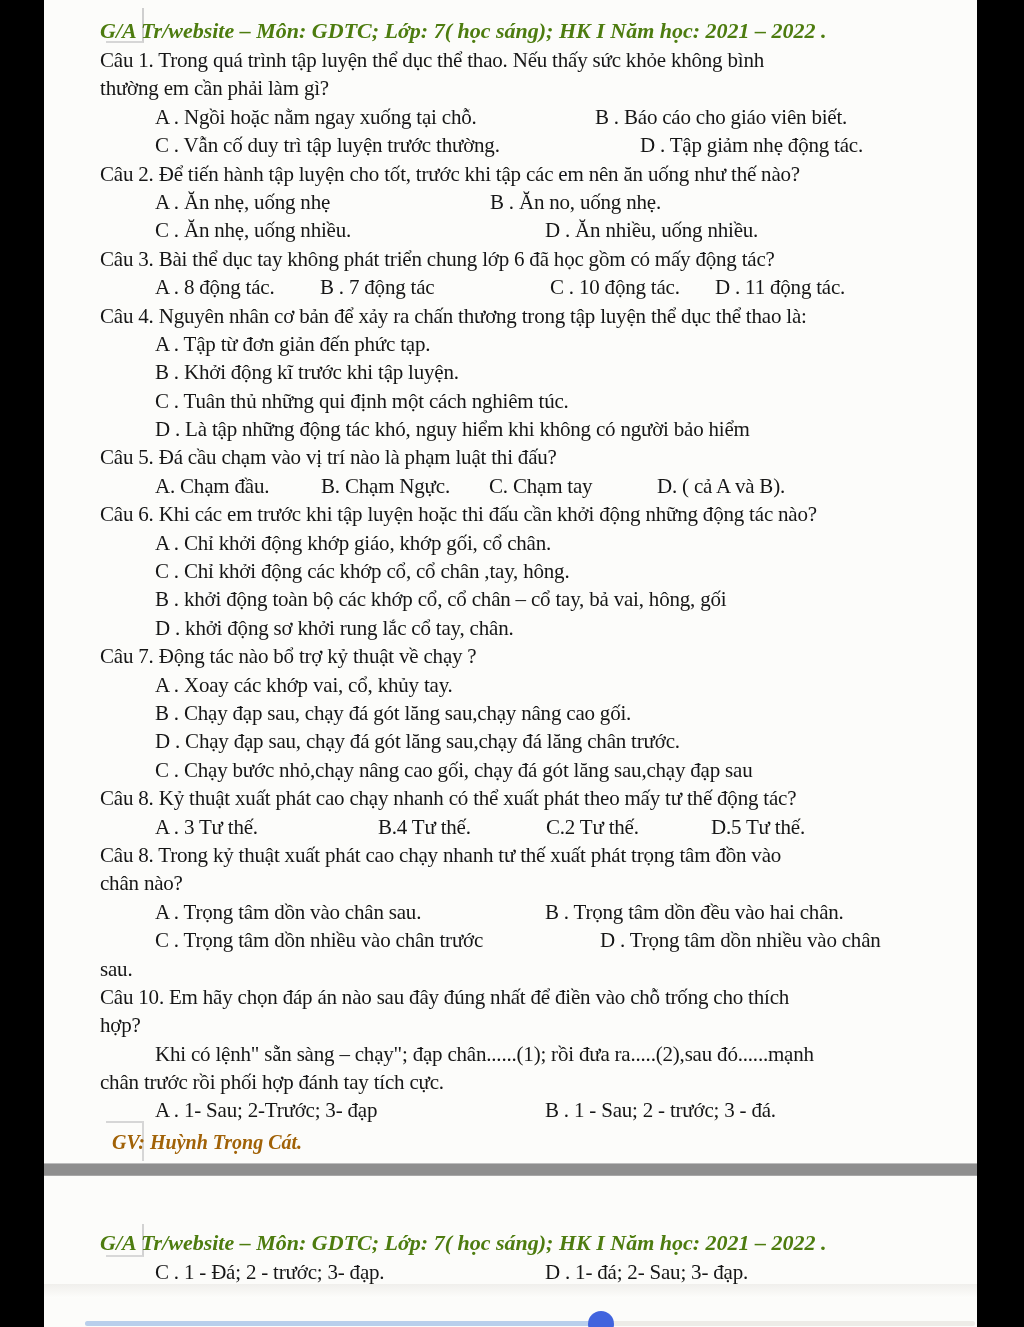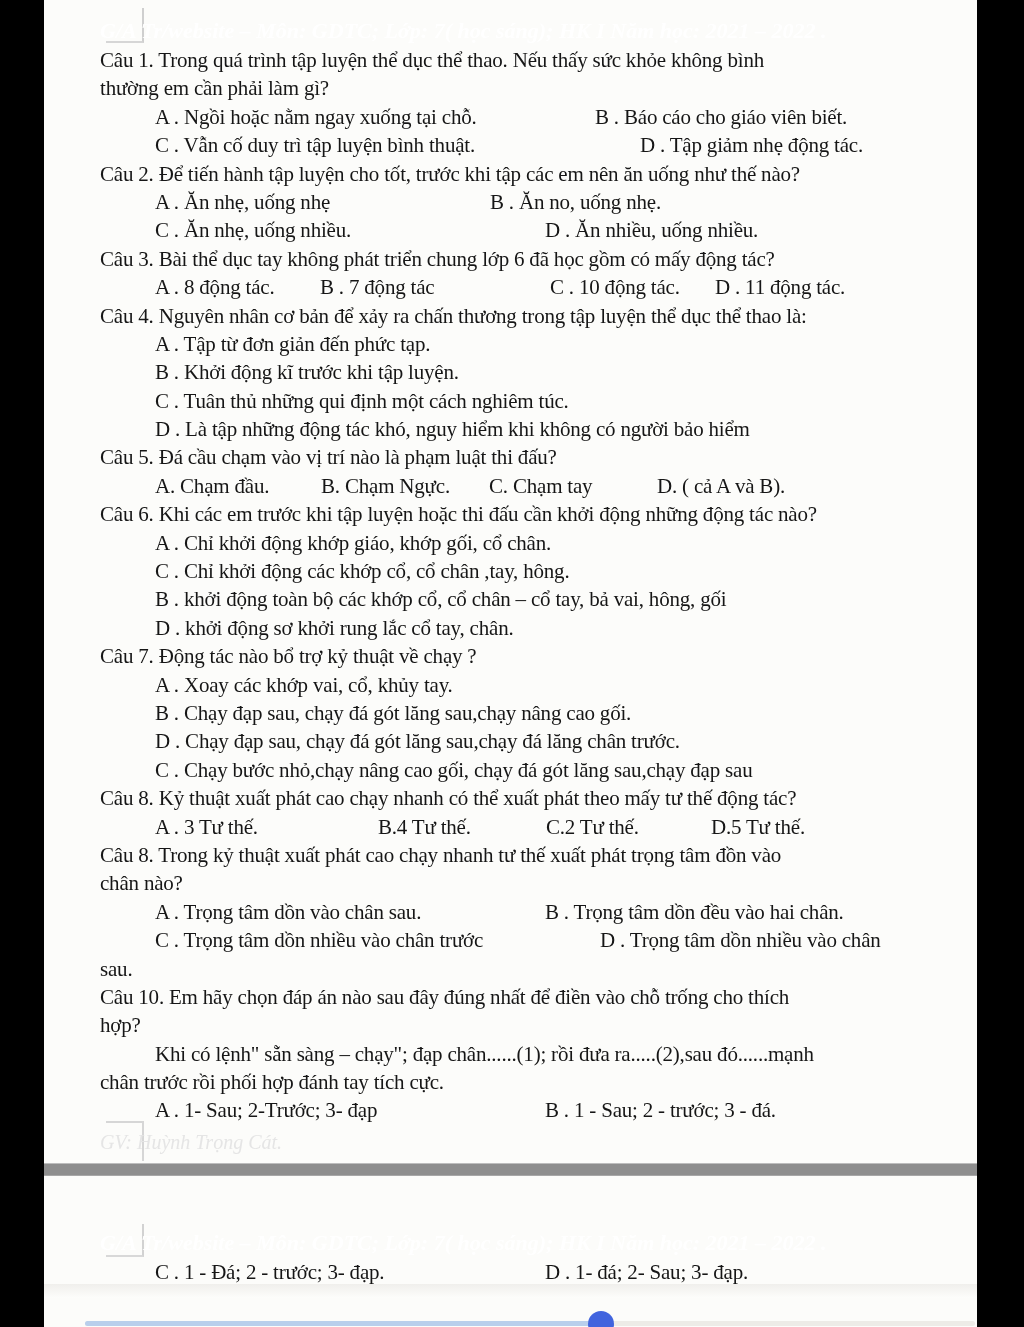--- a/index.html
+++ b/index.html
@@ -15,26 +15,26 @@
   .m-tl1{left:62px;top:8px;width:36px;height:33px;border-right:2px solid #cfcfcf;border-bottom:2px solid #d6d6d6;}
   .m-tr1{left:949px;top:8px;width:26px;height:34px;border-left:2px solid #d6d6d6;border-bottom:2px solid #dadada;}
   .m-bl1{left:62px;top:1121px;width:36px;height:38px;border-right:2px solid #d6d6d6;border-top:2px solid #d6d6d6;}
   .m-br1{left:949px;top:1121px;width:26px;height:38px;border-left:2px solid #d6d6d6;border-top:2px solid #dadada;}
   .m-tl2{left:62px;top:1224px;width:36px;height:31px;border-right:2px solid #d2d2d2;border-bottom:2px solid #d8d8d8;}
   .m-tr2{left:949px;top:1224px;width:26px;height:46px;border-left:2px solid #d8d8d8;border-bottom:2px solid #dedede;}
 
   .content{position:absolute;left:100px;width:862px;color:#161616;}
   .c1{top:16px;}
   .c2{top:1228px;}
-  .hdr{font-size:22px;font-weight:bold;font-style:italic;color:#ffffff;line-height:30px;height:30px;white-space:nowrap;}
+  .hdr{font-size:22px;font-weight:bold;font-style:italic;color:#4d7c0f;line-height:30px;height:30px;white-space:nowrap;}
   .line{font-size:21px;line-height:28.4px;height:28.4px;white-space:nowrap;letter-spacing:-0.2px;}
   .line .cell{display:inline-block;vertical-align:top;}
   .indent{padding-left:55px;}
-  .footer{position:absolute;left:100px;top:1131px;font-size:20px;font-weight:normal;font-style:italic;
-          color:#e5e5e5;white-space:nowrap;}
+  .footer{position:absolute;left:112px;top:1131px;font-size:20px;font-weight:bold;font-style:italic;
+          color:#a16207;white-space:nowrap;}
   .separator{position:absolute;left:44px;top:1163px;width:933px;height:13px;background:#8e8e8e;
              border-top:1px solid #bdbdbd;border-bottom:1px solid #a7a7a7;box-sizing:border-box;}
   .sheet-edge{position:absolute;left:44px;top:1284px;width:933px;height:14px;
               background:linear-gradient(to bottom,#f0efec,#fdfdfb);}
   .track{position:absolute;left:85px;top:1321px;width:890px;height:5px;background:#edebe7;border-radius:3px;}
   .fill{position:absolute;left:85px;top:1321px;height:5px;background:#b9cfec;border-radius:3px;}
   .knob{position:absolute;top:1311px;width:26px;height:26px;border-radius:50%;background:#4164de;}
 </style>
 </head>
 <body>
@@ -48,21 +48,21 @@
     <div class="mark m-tl2"></div>
     <div class="mark m-tr2"></div>
   </div>
 
   <div class="content c1">
     <div class="hdr">G/A Tr/website – Môn: GDTC; Lớp: 7( học sáng); HK I Năm học: 2021 – 2022 .</div>
     <div>
         <div class="line"><span class="cell">Câu 1. Trong quá trình tập luyện thể dục thể thao. Nếu thấy sức khỏe không bình</span></div>
         <div class="line"><span class="cell">thường em cần phải làm gì?</span></div>
         <div class="line indent"><span class="cell" style="width: 440px;">A . Ngồi hoặc nằm ngay xuống tại chỗ.</span><span class="cell">B . Báo cáo cho giáo viên biết.</span></div>
-        <div class="line indent"><span class="cell" style="width: 485px;">C . Vẫn cố duy trì tập luyện bình thuật.</span><span class="cell">D . Tập giảm nhẹ động tác.</span></div>
+        <div class="line indent"><span class="cell" style="width: 485px;">C . Vẫn cố duy trì tập luyện trước thường.</span><span class="cell">D . Tập giảm nhẹ động tác.</span></div>
         <div class="line"><span class="cell">Câu 2. Để tiến hành tập luyện cho tốt, trước khi tập các em nên ăn uống như thế nào?</span></div>
         <div class="line indent"><span class="cell" style="width: 335px;">A . Ăn nhẹ, uống nhẹ</span><span class="cell">B . Ăn no, uống nhẹ.</span></div>
         <div class="line indent"><span class="cell" style="width: 390px;">C . Ăn nhẹ, uống nhiều.</span><span class="cell">D . Ăn nhiều, uống nhiều.</span></div>
         <div class="line"><span class="cell">Câu 3. Bài thể dục tay không phát triển chung lớp 6 đã học gồm có mấy động tác?</span></div>
         <div class="line indent"><span class="cell" style="width: 165px;">A . 8 động tác.</span><span class="cell" style="width: 230px;">B . 7 động tác</span><span class="cell" style="width: 165px;">C . 10 động tác.</span><span class="cell">D . 11 động tác.</span></div>
         <div class="line"><span class="cell">Câu 4.  Nguyên nhân cơ bản để xảy ra chấn thương trong tập luyện thể dục thể thao là:</span></div>
         <div class="line indent"><span class="cell">A . Tập từ đơn giản đến phức tạp.</span></div>
         <div class="line indent"><span class="cell">B . Khởi động kĩ trước khi tập luyện.</span></div>
         <div class="line indent"><span class="cell">C . Tuân thủ những qui định một cách nghiêm túc.</span></div>
         <div class="line indent"><span class="cell">D . Là tập những động tác khó, nguy hiểm khi không có người bảo hiểm</span></div>

